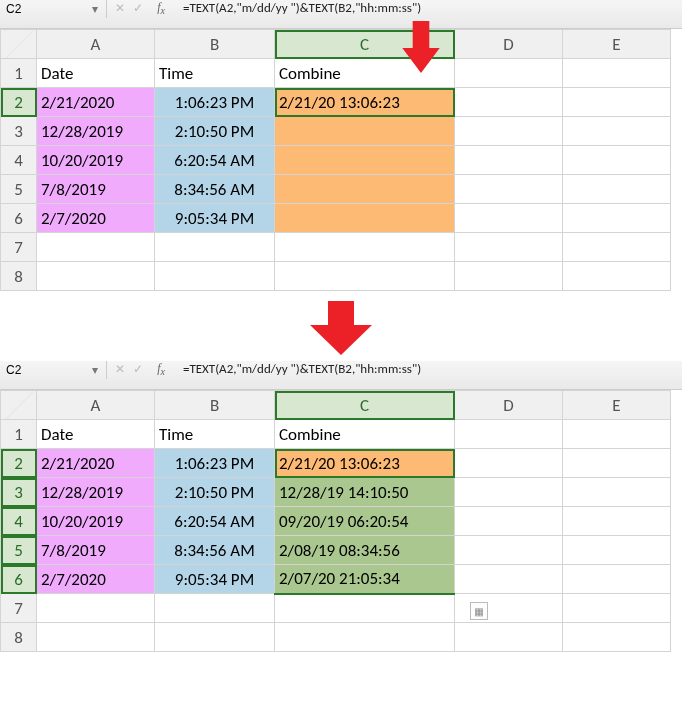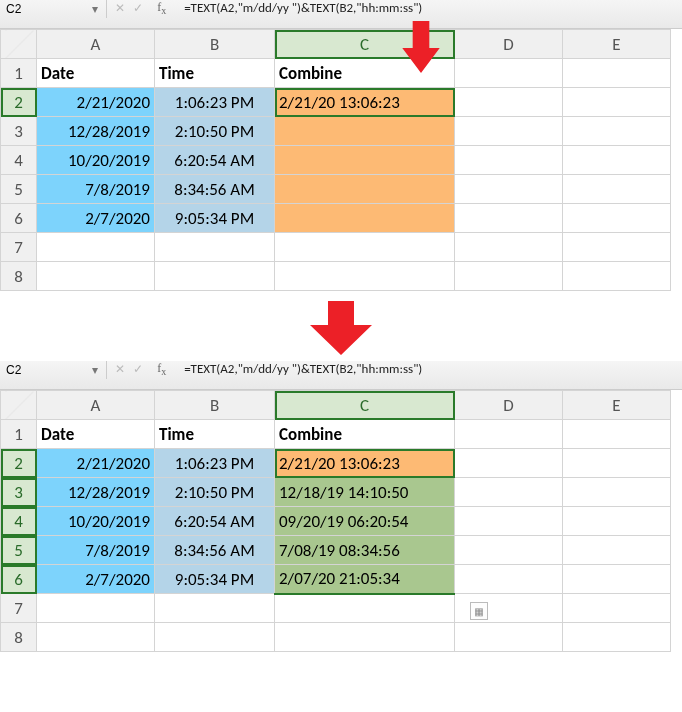--- a/index.html
+++ b/index.html
@@ -2,30 +2,30 @@
 <html><head>
 <meta charset="utf-8">
 <style>
 body{margin:0;font-family:Calibri,Arial,sans-serif;background:#fff;width:682px}
 .panel{background:#fff}
 .fbar{display:flex;align-items:flex-start;background:linear-gradient(#f5f5f5,#e9e9e9);border-bottom:1px solid #ccc;height:28px;font-size:12px;color:#444}
 .namebox{display:flex;align-items:center;border-right:1px solid #ccc;padding:0 4px}
 .namebox input{width:80px;border:none;background:transparent;font-size:12px;padding:2px}
 .drop{width:14px;text-align:center;color:#777}
 .icons{display:flex;align-items:center;gap:8px;padding:0 8px;color:#bbb}
-.fx{color:#666;font-family:'Times New Roman',serif;padding:0 6px}
+.fx{color:#666;font-style:italic;font-family:'Times New Roman',serif;padding:0 6px}
 .formula{flex:1;padding-left:4px;font-size:13px;color:#222}
 .grid{border-collapse:collapse;table-layout:fixed}
 .grid th,.grid td{border:1px solid #d4d4d4;height:29px;padding:0 4px;font-size:17px;box-sizing:border-box}
 .corner{background:linear-gradient(135deg,#f0f0f0 50%,#ccc 50.5%,#f0f0f0 51%);width:36px}
 .colh{background:#f0f0f0;color:#555;font-weight:normal;text-align:center;font-size:14px}
 .rowh{background:#f0f0f0;color:#555;text-align:center;font-size:14px;width:36px;font-weight:normal}
 .rowh.sel,.colh.sel{background:#d8e8d0;color:#2a6b2a}
-.hdrcell{font-weight:bold;text-align:left}
-.datec{background:#7dd3fc;text-align:right}
+.hdrcell{font-weight:normal;text-align:left}
+.datec{background:#f0abfc;text-align:left}
 .timec{background:#b4d4e8;text-align:center}
 .combc{background:#fdba74;text-align:left}
 .combc.dark{background:#a9c78f}
 .sel{outline:2px solid #2a7a2a;outline-offset:-2px}
 .arrow-down{width:42px;height:52px;fill:#ec2027}
 .big-arrow{display:block;margin:10px auto 6px;width:72px;height:54px;fill:#ec2027}
 .fill-icon{position:absolute;width:16px;height:16px;border:1px solid #bbb;background:#fdfdfd;font-size:10px;color:#888;display:flex;align-items:center;justify-content:center}
 .gridwrap{position:relative}
 </style>
 </head>
@@ -170,37 +170,37 @@
   <td class="datec">2/21/2020</td>
   <td class="timec">1:06:23 PM</td>
   <td class="combc" style="outline:2px solid #2a7a2a;outline-offset:-2px">2/21/20 13:06:23</td>
   <td></td>
             <td></td>
           </tr>
 <tr>
             <th class="rowh sel">3</th>
   <td class="datec">12/28/2019</td>
   <td class="timec">2:10:50 PM</td>
-  <td class="combc dark">12/18/19 14:10:50</td>
+  <td class="combc dark">12/28/19 14:10:50</td>
   <td></td>
             <td></td>
           </tr>
 <tr>
             <th class="rowh sel">4</th>
   <td class="datec">10/20/2019</td>
   <td class="timec">6:20:54 AM</td>
   <td class="combc dark">09/20/19 06:20:54</td>
   <td></td>
             <td></td>
           </tr>
 <tr>
             <th class="rowh sel">5</th>
   <td class="datec">7/8/2019</td>
   <td class="timec">8:34:56 AM</td>
-  <td class="combc dark">7/08/19 08:34:56</td>
+  <td class="combc dark">2/08/19 08:34:56</td>
   <td></td>
             <td></td>
           </tr>
 <tr>
             <th class="rowh sel">6</th>
   <td class="datec">2/7/2020</td>
   <td class="timec">9:05:34 PM</td>
   <td class="combc dark" style="border-bottom:2px solid #2a7a2a">2/07/20 21:05:34</td>
   <td></td>
             <td></td>

